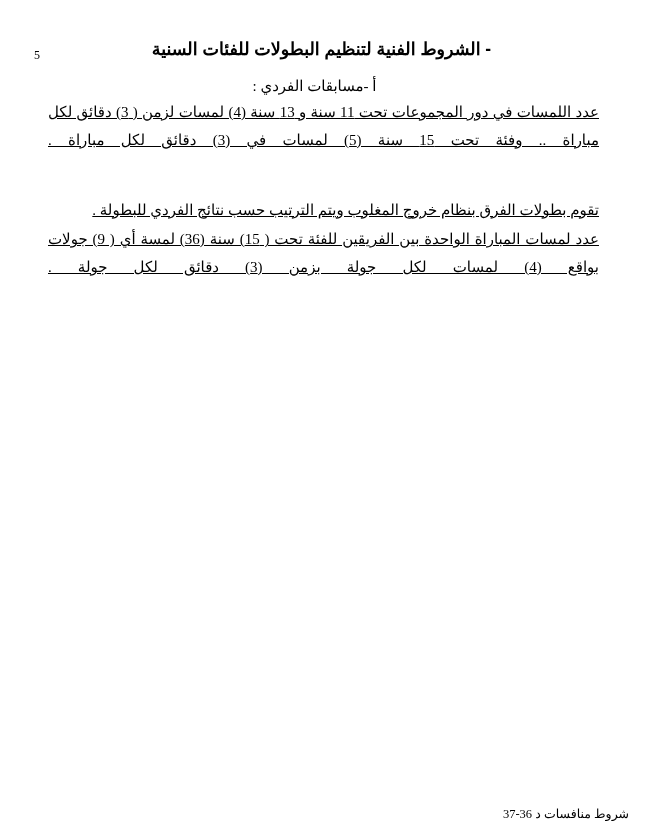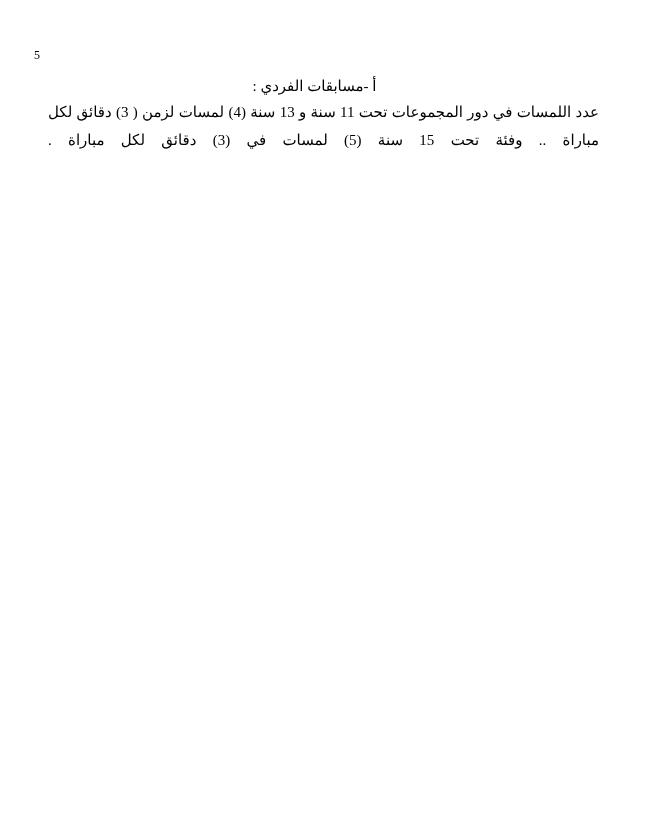--- a/index.html
+++ b/index.html
@@ -65,20 +65,21 @@
     padding-right: 30px;
   }
   .para {
     direction: rtl;
     text-align: justify;
     text-align-last: justify;
     font-size: 15px;
     line-height: 1.85;
     margin: 0 0 2px 0;
     padding: 0 26px 0 14px;
+    text-decoration: underline;
   }
   .para.last-right {
     text-align-last: right;
   }
   .spacer-lg {
     height: 40px;
   }
   .footer {
     position: absolute;
     right: 0;
@@ -98,23 +99,29 @@
   }
 </style>
 </head>
 <body>
 
 <div class="page">
   <div class="content">
 
     <div class="title-row">
       <div class="page-num">5</div>
+      <div class="title">- الشروط الفنية لتنظيم البطولات للفئات السنية</div>
     </div>
 
     <div class="section-head">أ -مسابقات الفردي :</div>
     <p class="para">عدد اللمسات في دور المجموعات تحت   11 سنة و  13 سنة (4) لمسات لزمن ( 3) دقائق لكل مباراة  ..  وفئة تحت 15 سنة (5) لمسات في (3) دقائق لكل مباراة  .</p>
 
     <div class="spacer-lg"></div>
 
+    <p class="para last-right">تقوم بطولات الفرق بنظام خروج المغلوب ويتم الترتيب حسب  نتائج الفردي للبطولة .</p>
+    <p class="para">عدد لمسات المباراة الواحدة بين الفريقين للفئة تحت ( 15) سنة (36) لمسة أي ( 9) جولات بواقع (4) لمسات لكل جولة بزمن (3) دقائق لكل جولة .</p>
 
   </div>
 
+  <div class="footer">
+    <div class="footer-left">شروط منافسات د 36-37</div>
+  </div>
 </div>
 
 </body></html>

